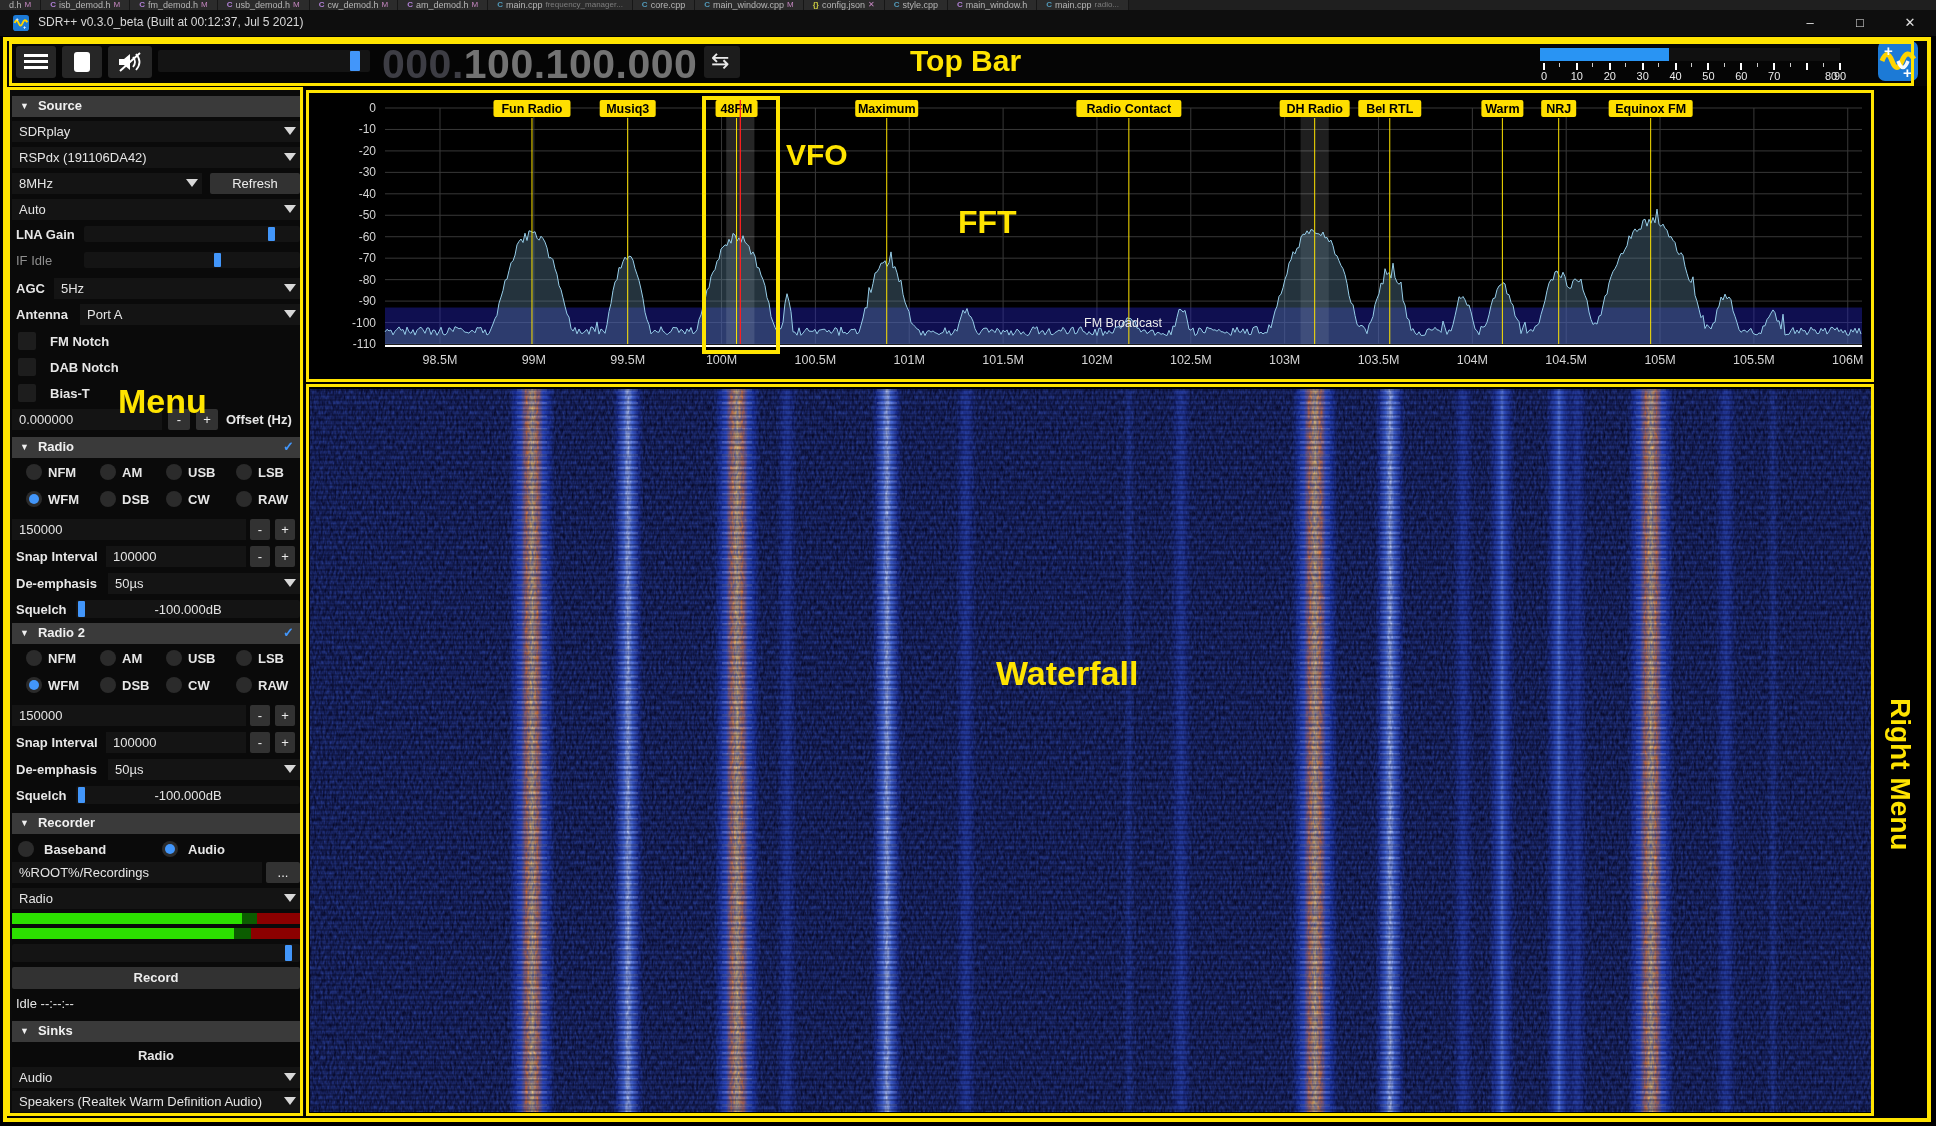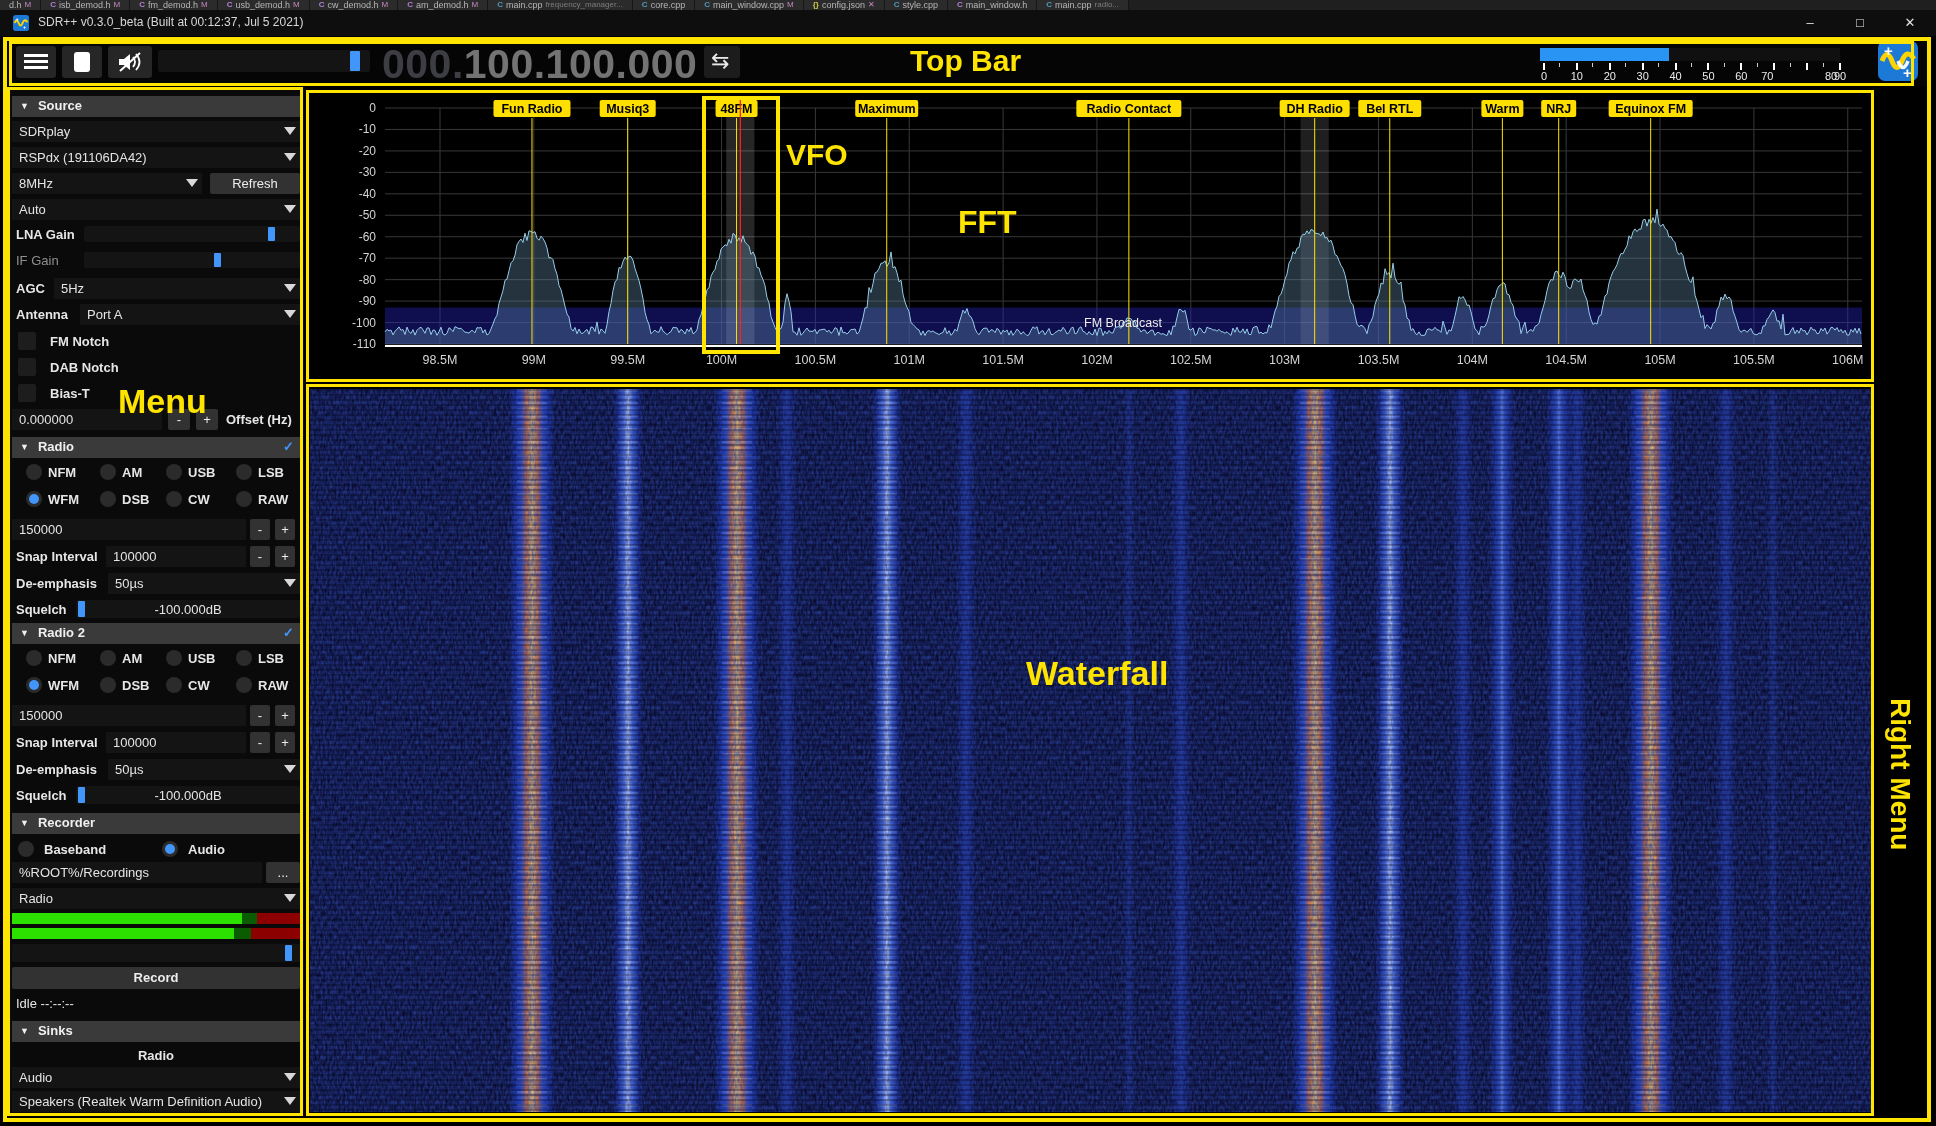--- a/index.html
+++ b/index.html
@@ -195,21 +195,21 @@
         <div class="abs" style="left: 1687px; top: 26px; width: 1px; height: 4px; background: rgb(204, 204, 204);"></div>
         <div class="abs" style="left: 1658.56px; top: 33px; width: 26px; text-align: center; color: rgb(236, 236, 236); font-size: 11px;">40</div>
         <div class="abs" style="left: 1703.44px; top: 26px; width: 2px; height: 7px; background: rgb(255, 255, 255);"></div>
         <div class="abs" style="left: 1719.89px; top: 26px; width: 1px; height: 4px; background: rgb(204, 204, 204);"></div>
         <div class="abs" style="left: 1691.44px; top: 33px; width: 26px; text-align: center; color: rgb(236, 236, 236); font-size: 11px;">50</div>
         <div class="abs" style="left: 1736.33px; top: 26px; width: 2px; height: 7px; background: rgb(255, 255, 255);"></div>
         <div class="abs" style="left: 1752.78px; top: 26px; width: 1px; height: 4px; background: rgb(204, 204, 204);"></div>
         <div class="abs" style="left: 1724.33px; top: 33px; width: 26px; text-align: center; color: rgb(236, 236, 236); font-size: 11px;">60</div>
         <div class="abs" style="left: 1769.22px; top: 26px; width: 2px; height: 7px; background: rgb(255, 255, 255);"></div>
         <div class="abs" style="left: 1785.67px; top: 26px; width: 1px; height: 4px; background: rgb(204, 204, 204);"></div>
-        <div class="abs" style="left: 1757.22px; top: 33px; width: 26px; color: rgb(236, 236, 236); font-size: 11px;">70</div>
+        <div class="abs" style="left: 1757.22px; top: 33px; width: 26px; text-align: center; color: rgb(236, 236, 236); font-size: 11px;">70</div>
         <div class="abs" style="left: 1802.11px; top: 26px; width: 2px; height: 7px; background: rgb(255, 255, 255);"></div>
         <div class="abs" style="left: 1818.56px; top: 26px; width: 1px; height: 4px; background: rgb(204, 204, 204);"></div>
         <div class="abs" style="left: 1790.11px; top: 33px; width: 26px; text-align: center; color: rgb(236, 236, 236); font-size: 11px; margin-left: 24px;">80</div>
         <div class="abs" style="left: 1835px; top: 26px; width: 2px; height: 7px; background: rgb(255, 255, 255);"></div>
         <div class="abs" style="left: 1823px; top: 33px; width: 26px; text-align: center; color: rgb(236, 236, 236); font-size: 11px;">90</div>
       </div>
     <svg class="abs" style="left:1874px;top:4px" width="40" height="40" viewBox="0 0 40 40">
       <rect width="40" height="40" rx="7" fill="#1c7ad6"></rect>
       <path d="M4 20 q5 -13 10 0 q5 13 10 0 q5 -13 12 -2" stroke="#ffd400" stroke-width="5" fill="none"></path>
       <path d="M20 20 q5 13 10 0" stroke="#fff" stroke-width="3.5" fill="none" opacity=".95"></path>
@@ -223,21 +223,21 @@
     <div class="sechdr" style="top:8px"><span class="tri">▼</span><span>Source</span></div>
     <div class="dd" style="top:33px;left:8px;width:288px"><span>SDRplay</span><span class="arr"></span></div>
     <div class="dd" style="top:59px;left:8px;width:288px"><span>RSPdx (191106DA42)</span><span class="arr"></span></div>
     <div class="dd" style="top:85px;left:8px;width:190px"><span>8MHz</span><span class="arr"></span></div>
     <div class="btn" style="top:85px;left:206px;width:90px">Refresh</div>
     <div class="dd" style="top:111px;left:8px;width:288px"><span>Auto</span><span class="arr"></span></div>
     <div class="lbl" style="top:136px;left:12px;font-weight:bold">LNA Gain</div>
     <div class="track" style="top:138px;left:80px;width:216px">
         <div class="grab" id="lna-grab" style="left: 184px;"></div>
       </div>
-    <div class="lbl dim" style="top:162px;left:12px">IF Gain</div>
+    <div class="lbl dim" style="top:162px;left:12px">IF Idle</div>
     <div class="track" style="top:164px;left:80px;width:216px">
         <div class="grab" id="if-grab" style="left: 130px;"></div>
       </div>
     <div class="lbl" style="top:190px;left:12px;font-weight:bold">AGC</div>
     <div class="dd" style="top:190px;left:50px;width:246px"><span>5Hz</span><span class="arr"></span></div>
     <div class="lbl" style="top:216px;left:12px;font-weight:bold">Antenna</div>
     <div class="dd" style="top:216px;left:76px;width:220px"><span>Port A</span><span class="arr"></span></div>
     <div class="cb" style="top:244px;left:14px"></div>
     <div class="lbl" style="top:243px;left:46px;font-weight:bold">FM Notch</div>
     <div class="cb" style="top:270px;left:14px"></div>
@@ -522,15 +522,15 @@
   <div class="ybox" style="left:9px;top:41px;width:1899px;height:39px;border-width:3px"></div>
   <div class="ybox" style="left:7px;top:87px;width:290px;height:1023px;border-width:3px"></div>
   <div class="ybox" style="left:306px;top:90px;width:1562px;height:286px;border-width:3px"></div>
   <div class="ybox" style="left:306px;top:384px;width:1562px;height:726px;border-width:3px"></div>
   <div class="ybox" style="left:702px;top:96px;width:70px;height:250px;border-width:4px"></div>
 
   <div class="ylabel" style="left:910px;top:44px;font-size:30px">Top Bar</div>
   <div class="ylabel" style="left:786px;top:138px;font-size:30px">VFO</div>
   <div class="ylabel" style="left:958px;top:204px;font-size:32px">FFT</div>
   <div class="ylabel" style="left:118px;top:382px;font-size:34px">Menu</div>
-  <div class="ylabel" style="left:1026px;top:654px;font-size:34px">Waterfall</div>
+  <div class="ylabel" style="left:996px;top:654px;font-size:34px">Waterfall</div>
   <div class="ylabel" style="left:1884px;top:698px;font-size:28px;writing-mode:vertical-rl">Right Menu</div>
 </div>
 
 </body></html>

